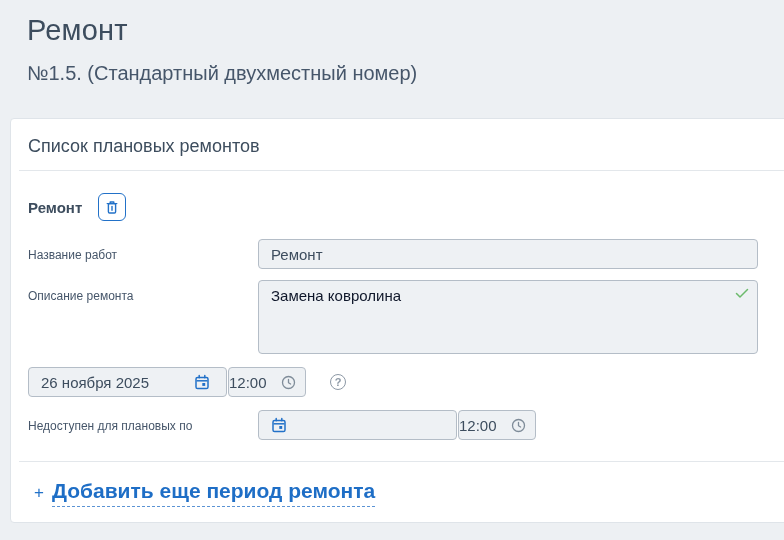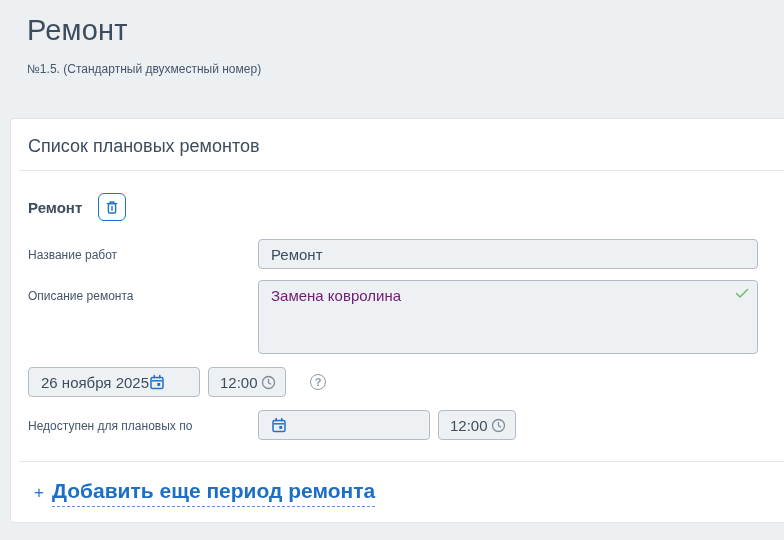--- a/index.html
+++ b/index.html
@@ -12,21 +12,21 @@
     overflow: hidden;
     position: relative;
   }
   
   .page-header { padding: 14px 0 0 27px; }
   .page-title {
     font-size: 29px; font-weight: 400; color: #3d4d5e;
     margin: 0; line-height: 1.15; letter-spacing: 0.2px;
   }
   .page-subtitle {
-    margin-top: 15px; font-size: 12px; color: #46566a;
+    margin-top: 15px; font-size: 20px; color: #46566a;
   }
   
   .card {
     position: absolute; left: 10px; top: 118px;
     width: 780px; height: 405px;
     background: #ffffff;
     border: 1px solid #dfe4e9;
     border-radius: 4px;
   }
   .card-title {
@@ -66,32 +66,32 @@
     background: #eef1f4; border: 1px solid #b4bdc7; border-radius: 4px;
     font-family: "Liberation Sans", sans-serif;
     font-size: 15px; color: #3d4d5e; padding: 0 12px;
     outline: none;
   }
   .textarea-wrap { position: relative; width: 500px; }
   .textarea {
     width: 500px; height: 74px; resize: none; display: block;
     background: #eef1f4; border: 1px solid #b4bdc7; border-radius: 4px;
     font-family: "Liberation Sans", sans-serif;
-    font-size: 15px; color: #701a75; padding: 6px 30px 2px 12px;
+    font-size: 15px; color: #0f172a; padding: 6px 30px 2px 12px;
     outline: none;
   }
   .check-badge { position: absolute; top: 8px; right: 9px; line-height: 0; }
   .field {
     height: 30px; background: #eef1f4;
     border: 1px solid #b4bdc7; border-radius: 4px;
     display: flex; align-items: center; cursor: pointer;
     font-size: 15px; color: #3d4d5e;
   }
-  .date-field { width: 172px; padding: 0 16px 0 12px; }
-  .time-field { width: 78px; margin-left: 8px; padding: 0 9px 0 11px; justify-content: space-between; }
+  .date-field { width: 199px; padding: 0 16px 0 12px; justify-content: space-between; }
+  .time-field { width: 78px; margin-left: 1px; padding: 0 9px 0 0; justify-content: space-between; }
   .help-badge {
     width: 16px; height: 16px; margin: 7px 0 0 24px;
     border: 1px solid #8d99a6; border-radius: 50%;
     color: #8d99a6; font-size: 11px; font-weight: bold;
     display: flex; align-items: center; justify-content: center;
     cursor: pointer;
   }
   
   .add-row { display: flex; align-items: baseline; margin: 17px 0 0 23px; }
   .plus-glyph { color: #2271c8; font-size: 17px; margin-right: 8px; }

